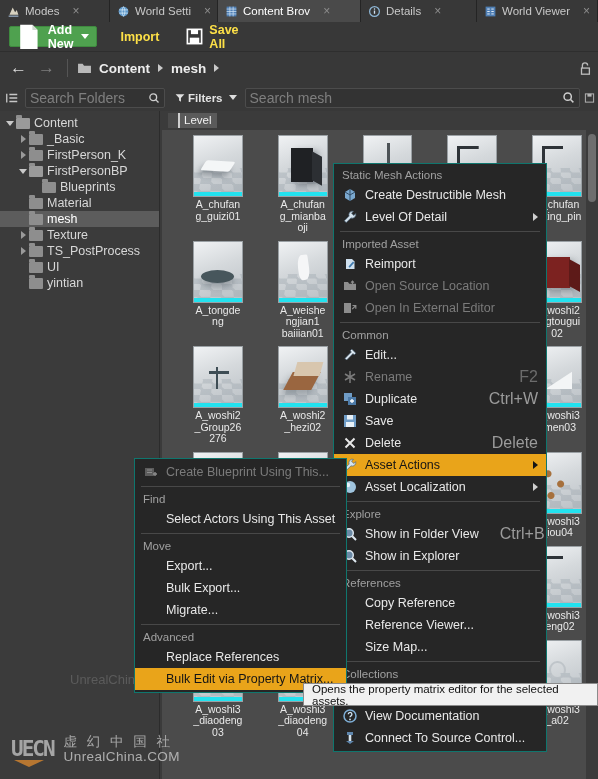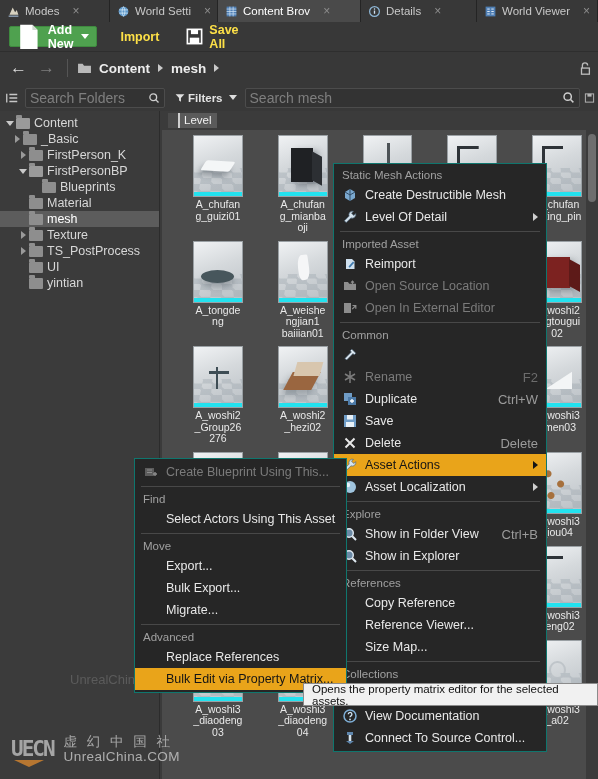--- a/index.html
+++ b/index.html
@@ -253,21 +253,21 @@
   }
   .m-head {
     padding: 3px 8px 3px 8px; font-size: 11.5px; color: #a0a0a0;
   }
   .m-item {
     height: 22px; display: flex; align-items: center;
     padding: 0 8px 0 8px; gap: 7px; position: relative;
   }
   .m-item .mi { width: 16px; height: 16px; flex: 0 0 16px; display:block; }
   .m-item .mtx { flex: 1; white-space: nowrap; }
-  .m-item .mkey { color: #9b9b9b; font-size: 13px; margin-left: 14px; }
+  .m-item .mkey { color: #9b9b9b; font-size: 16px; margin-left: 14px; }
   .m-item.dim { color: #7b7b7b; }
   .m-item.dim .mkey { color: #6c6c6c; }
   .m-item.hl { background: #e9a41a; color: #151515; }
   .m-item .sub-arrow {
     width: 0; height: 0; border-top: 4px solid transparent;
     border-bottom: 4px solid transparent; border-left: 5px solid #cfcfcf;
     margin-left: 8px;
   }
   .m-item.hl .sub-arrow { border-left-color: #151515; }
   .m-sep { height: 1px; background: #484848; margin: 3px 6px; }
@@ -441,21 +441,21 @@
   </div>
 
   <div class="treepanel" id="tree">
       <div class="tree-row " style="padding-left:4px">
         <span class="tw">
           <span class="tri-o"></span>
         </span>
         <span class="fld open"></span>
         <span>Content</span>
       </div>
-      <div class="tree-row " style="padding-left:11px">
+      <div class="tree-row " style="padding-left:17px">
         <span class="tw">
           <span class="tri-c"></span>
         </span>
         <span class="fld "></span>
         <span>_Basic</span>
       </div>
       <div class="tree-row " style="padding-left:17px">
         <span class="tw">
           <span class="tri-c"></span>
         </span>
@@ -834,20 +834,21 @@
         </svg>
           <span class="mtx">Open In External Editor</span>
 
         </div>
       <div class="m-sep"></div>
       <div class="m-head">Common</div>
       <div class="m-item   ">
           <svg class="mi" viewBox="0 0 16 16">
           <path d="M9.8 2.2l4 4-1.6 1.6-1.2-1.2-6.4 6.4-1.6-1.6 6.4-6.4-1.2-1.2z" fill="#e3eef7" stroke="#4c6378" stroke-width=".7"></path>
         </svg>
+          <span class="mtx">Edit...</span>
 
         </div>
       <div class="m-item dim  ">
           <svg class="mi" viewBox="0 0 16 16">
           <path d="M8 2v12M3 5l10 6M13 5L3 11" stroke="#7b7b7b" stroke-width="1.5"></path>
         </svg>
           <span class="mtx">Rename</span>
           <span class="mkey">F2</span>
 
         </div>

